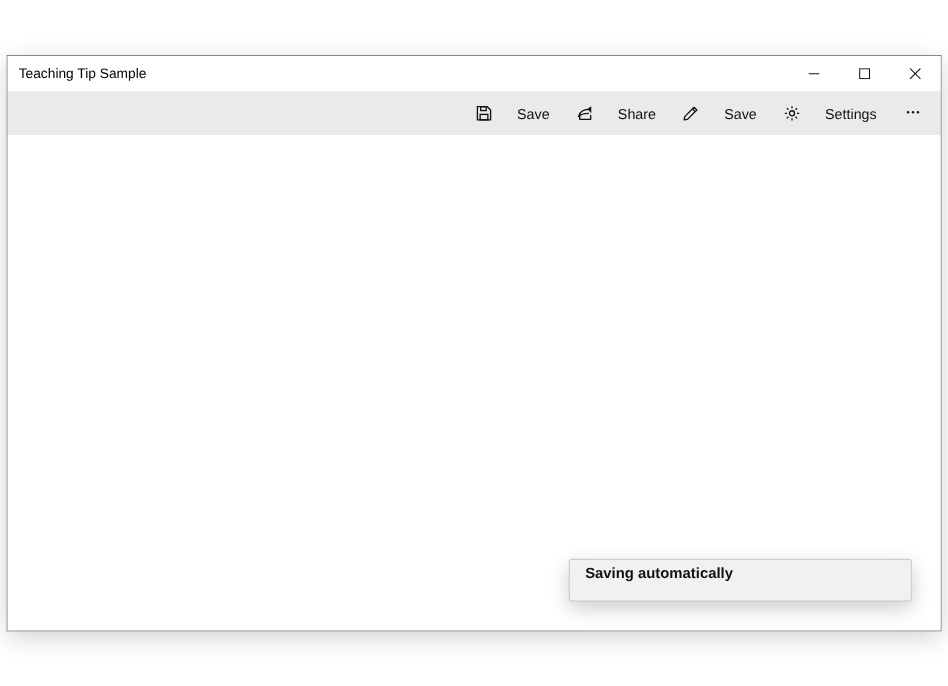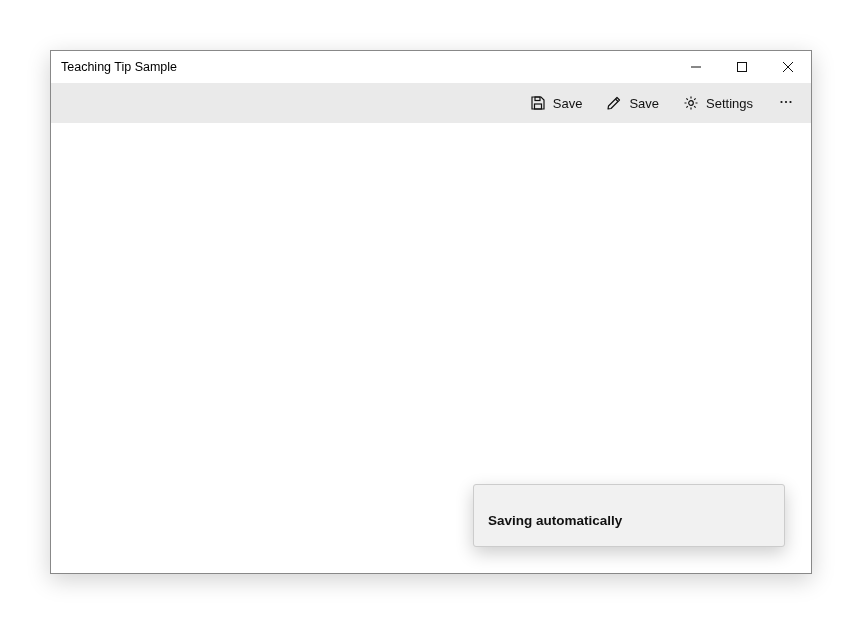--- a/index.html
+++ b/index.html
@@ -5,21 +5,21 @@
     * { box-sizing: border-box; margin: 0; padding: 0; }
     body {
       font-family: "Segoe UI", Tahoma, sans-serif;
       background: #fff;
       display: flex;
       align-items: center;
       justify-content: center;
       min-height: 100vh;
     }
     .window {
-      width: 762px;
+      width: 850px;
       height: 524px;
       border: 1px solid #888;
       background: #fff;
       box-shadow: 0 6px 22px rgba(0,0,0,0.18);
       position: relative;
       display: flex;
       flex-direction: column;
     }
     .titlebar {
       height: 32px;
@@ -51,21 +51,21 @@
       background: #eaeaea;
       display: flex;
       align-items: center;
       justify-content: flex-end;
       padding: 0 6px;
       gap: 4px;
     }
     .cmd-btn {
       display: flex;
       align-items: center;
-      gap: 7px;
+      gap: 22px;
       padding: 6px 10px;
       font-size: 13px;
       color: #111;
       border-radius: 2px;
     }
     .cmd-icon {
       width: 16px;
       height: 16px;
       display: flex;
       align-items: center;
@@ -83,21 +83,21 @@
       background: #fff;
     }
     .teaching-tip {
       position: absolute;
       right: 26px;
       bottom: 26px;
       width: 312px;
       background: #f1f1f1;
       border: 1px solid #ccc;
       border-radius: 3px;
-      padding: 28px 14px 14px 14px;
+      padding: 4px 14px 14px 14px;
       box-shadow: 0 6px 18px rgba(0,0,0,0.20);
     }
     .tip-title {
       font-size: 13.5px;
       font-weight: 600;
       color: #111;
       margin-bottom: 4px;
     }
     .tip-body {
       font-size: 13px;
@@ -144,20 +144,30 @@
         <svg width="16" height="16" viewBox="0 0 16 16" fill="none" stroke="#111" stroke-width="1.2">
           <path d="M2 2 H11 L14 5 V14 H2 Z"></path>
           <rect x="4.5" y="9" width="7" height="5"></rect>
           <rect x="5" y="2" width="5" height="3.5"></rect>
         </svg>
       </span>
       <span>Save</span>
     </div>
 
 
+    <div class="cmd-btn">
+      <span class="cmd-icon">
+        <svg width="16" height="16" viewBox="0 0 16 16" fill="none" stroke="#111" stroke-width="1.2" stroke-linejoin="round" stroke-linecap="round">
+          <path d="M10 4 L13.5 1.5 L13.5 8 Z" fill="#111" stroke="none"></path>
+          <path d="M11 4.5 C6 4.5 3 7 2 11 C4 8.5 7 8 11 8"></path>
+          <path d="M3 8 V13.5 H13 V10"></path>
+        </svg>
+      </span>
+      <span>Share</span>
+    </div>
 
     <div class="cmd-btn">
       <span class="cmd-icon">
         <svg width="16" height="16" viewBox="0 0 16 16" fill="none" stroke="#111" stroke-width="1.2" stroke-linejoin="round">
           <path d="M2.5 11 L11 2.5 L13.5 5 L5 13.5 L2 14 Z"></path>
           <line x1="9.5" y1="4" x2="12" y2="6.5"></line>
         </svg>
       </span>
       <span>Save</span>
     </div>

